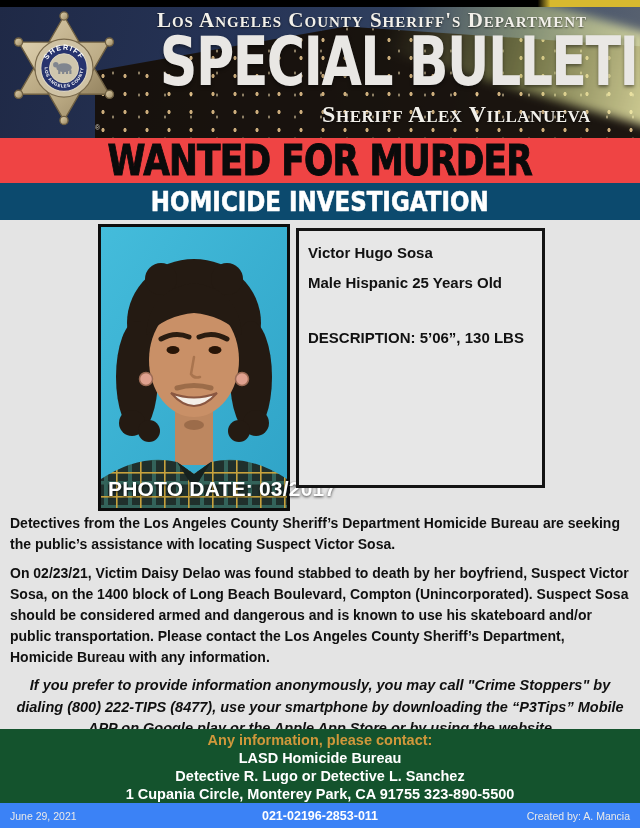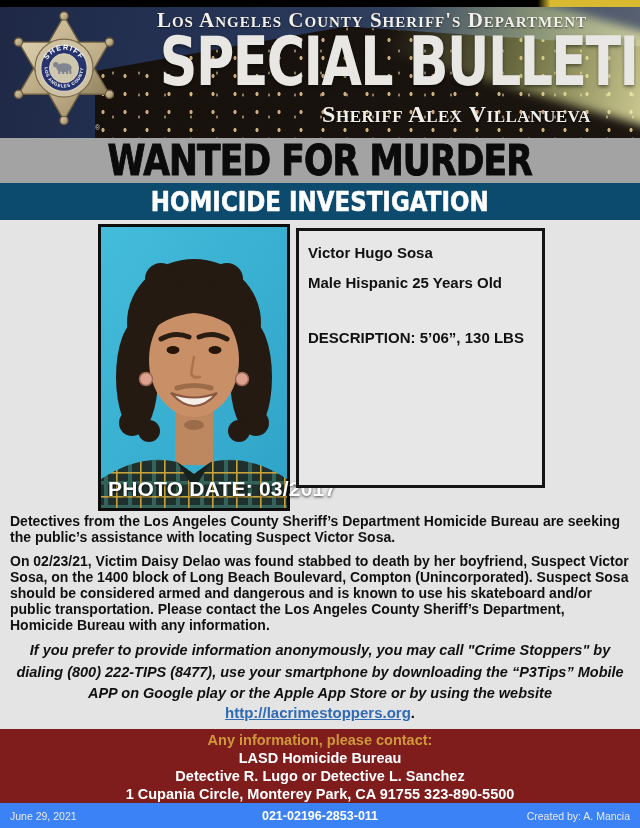--- a/index.html
+++ b/index.html
@@ -50,21 +50,21 @@
     position:absolute; top:101px; left:281px; right:8px; text-align:center;
     font-family:"Liberation Serif", serif; font-variant:small-caps;
     color:#f2f0ea; font-size:24px; font-weight:bold; letter-spacing:.5px;
     text-shadow:0 1px 2px rgba(0,0,0,.6); white-space:nowrap;
   }
   .badge { position:absolute; left:6px; top:10px; width:116px; height:128px; }
 
   
   .wanted-band {
     position:absolute; top:138px; left:0; width:640px; height:45px;
-    background:#a3a3a3; display:flex; align-items:center; justify-content:center;
+    background:#ef4444; display:flex; align-items:center; justify-content:center;
   }
   .wanted-band span {
     font-family:"DejaVu Sans", sans-serif; font-weight:bold; font-size:42px;
     color:#0b0b0b; transform:scaleX(.82); letter-spacing:-1px; white-space:nowrap;
     -webkit-text-stroke:1px #0b0b0b;
   }
   .gray-band {
     position:absolute; top:183px; left:0; width:640px; height:37px;
     background:#0c4a6e; display:flex; align-items:center; justify-content:center;
   }
@@ -88,33 +88,33 @@
   .info-box {
     position:absolute; left:296px; top:228px; width:249px; height:260px;
     border:3px solid #141414; background:#e7e7e7; padding:7px 9px;
     font-weight:bold; font-size:15px; color:#111;
   }
   .info-box .line { line-height:30px; white-space:nowrap; }
   .info-box .desc { margin-top:25px; line-height:30px; white-space:nowrap; }
 
   
   .content { position:absolute; top:513px; left:10px; right:10px; color:#101010; }
-  .content p { font-weight:bold; font-size:14px; line-height:16px; }
+  .content p { font-weight:bold; font-size:14px; line-height:21px; }
   .content .p2 { margin-top:8px; }
   .content .anon {
     margin-top:7px; font-style:italic; text-align:center; font-size:14.5px; line-height:21.5px;
   }
   .link-line { text-align:center; font-weight:bold; font-size:15px; line-height:16px; margin-top:0; }
   .link-line a { color:#2f6ab4; text-decoration:underline; }
   .link-line .period { color:#111; }
 
   
   .contact-band {
     position:absolute; top:729px; left:0; width:640px; height:74px;
-    background:#7f1d1d; text-align:center; padding-top:2px;
+    background:#14532d; text-align:center; padding-top:2px;
   }
   .contact-band div { font-weight:bold; font-size:14.5px; line-height:18px; color:#fff; white-space:nowrap; }
   .contact-band .amber { color:#d0983b; }
 
   
   .bottom-bar {
     position:absolute; top:803px; left:0; width:640px; height:25px; background:#3b82f6;
     display:flex; align-items:center; padding:0 10px; color:#e9e9e9;
   }
   .bottom-bar .left  { flex:1; text-align:left;  font-size:10.5px; }

